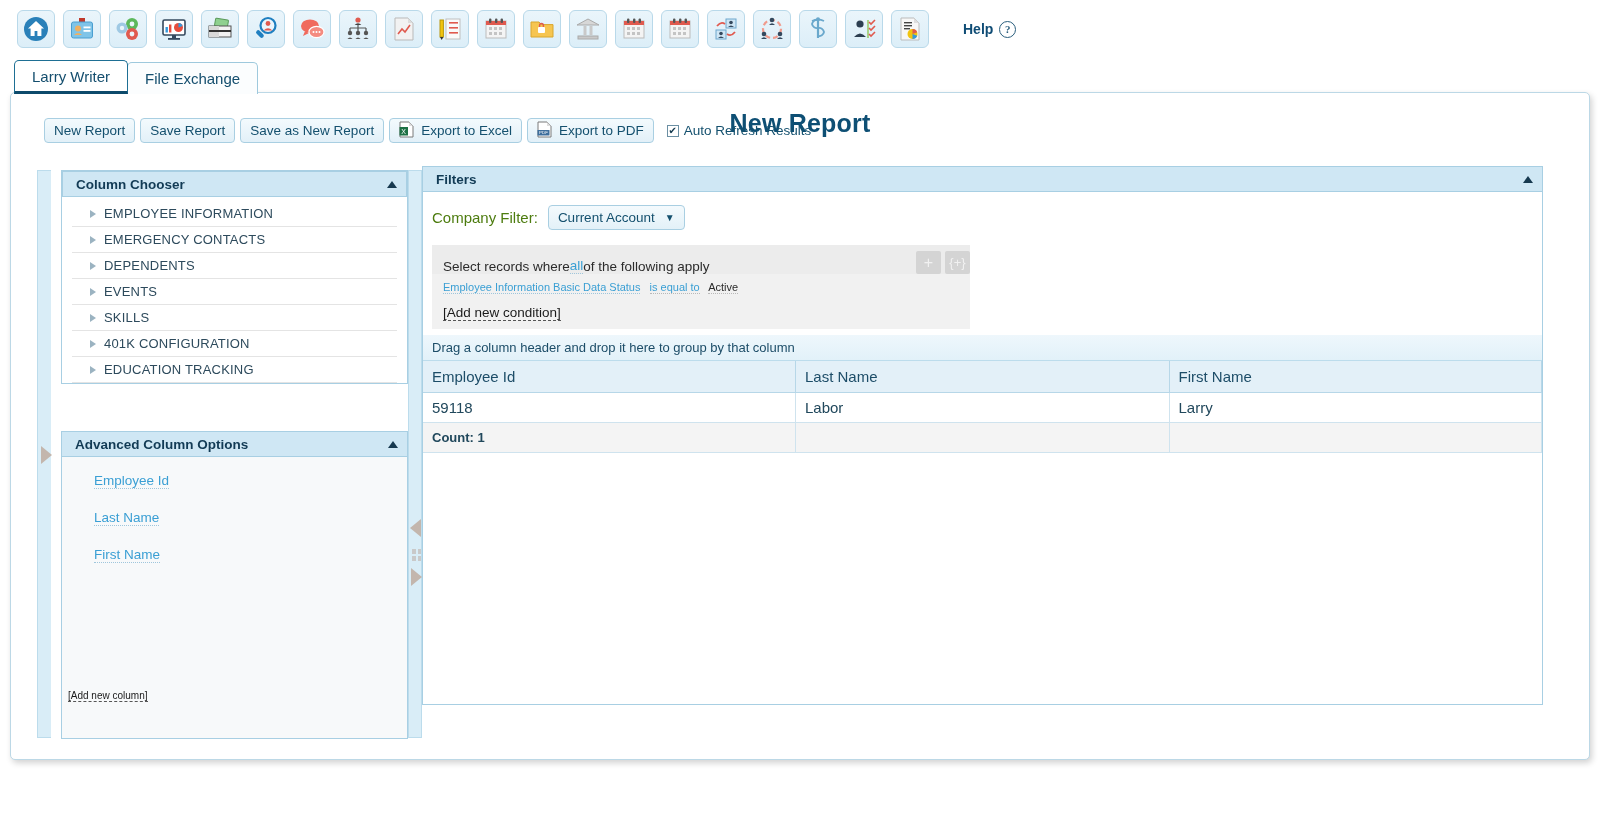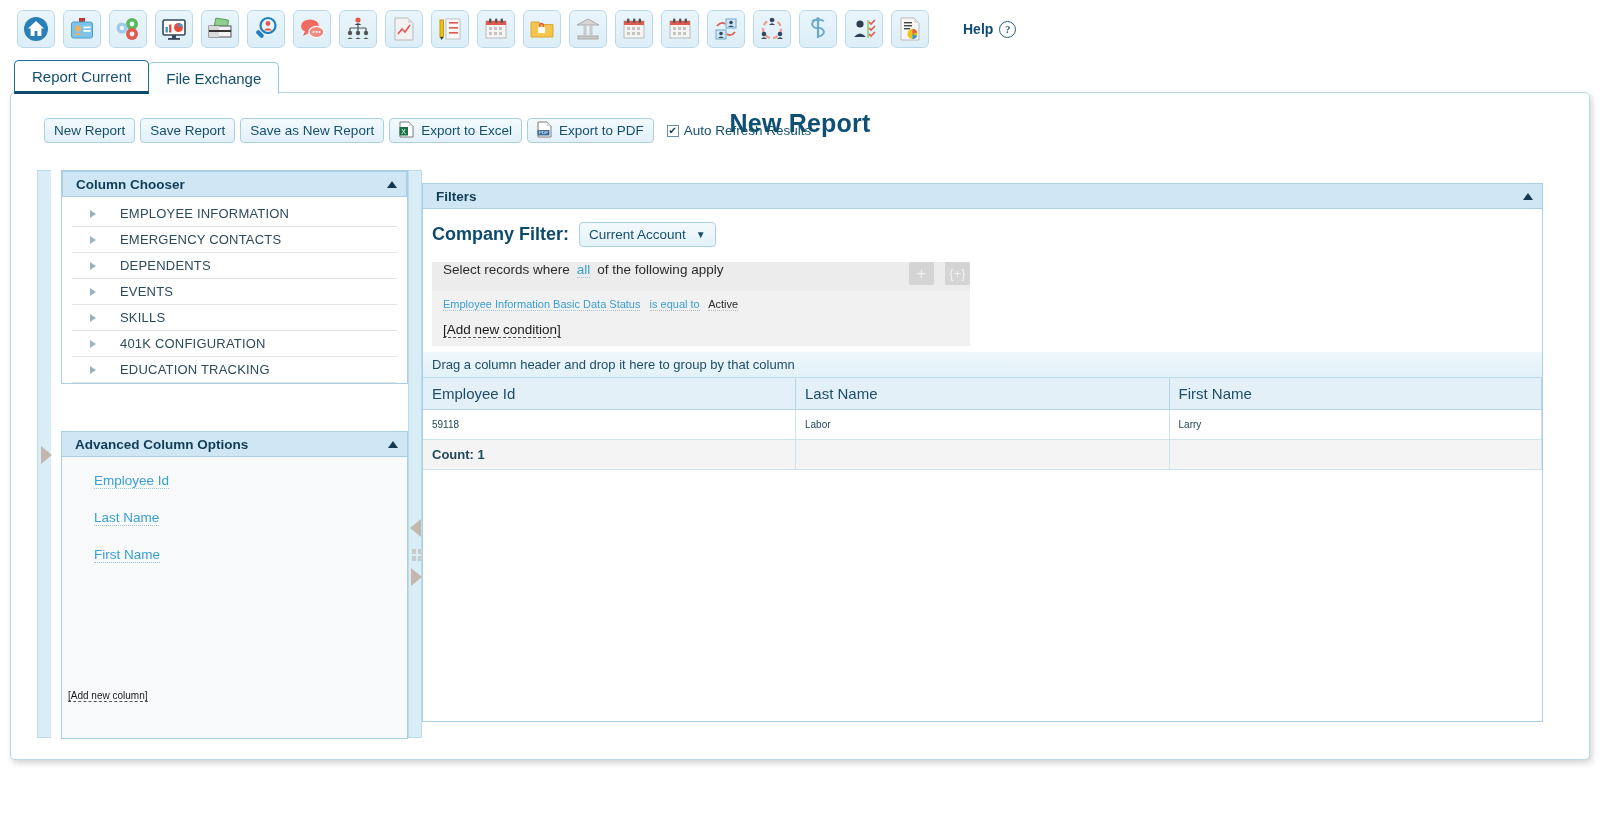--- a/index.html
+++ b/index.html
@@ -136,21 +136,21 @@
     border-left: 11px solid #c3b6ad; cursor: pointer;
   }
 
   .chooser-box {
     position: absolute; left: 10px; top: 0; width: 347px;
     border: 1px solid #a8cfe3;
     background: #fff;
   }
   .chooser-list { background: #fff; padding: 4px 0 0 0; }
   .chooser-item {
-    height: 26px; display: flex; align-items: center; gap: 24px;
+    height: 26px; display: flex; align-items: center; gap: 8px;
     padding-left: 18px;
     border-bottom: 1px solid #e4e4e4;
     margin: 0 10px 0 10px;
     font-size: 13px; color: #2d4a5c; letter-spacing: .2px;
     cursor: pointer;
   }
   .tri-right {
     width: 0; height: 0;
     border-top: 4.5px solid transparent; border-bottom: 4.5px solid transparent;
     border-left: 6px solid #9bb3c1;
@@ -190,42 +190,42 @@
   .rail-grip { position: absolute; left: 3px; top: 378px; width: 9px; height: 13px; cursor: grab; }
   .rail-grip i { position:absolute; width:3.5px; height:5px; background:#c9c9c9; display:block;}
   .rail-arrow-r2 {
     position: absolute; left: 2px; top: 397px;
     width: 0;height:0;
     border-top: 9px solid transparent; border-bottom: 9px solid transparent;
     border-left: 11px solid #c3b6ad; cursor: pointer;
   }
 
   
-  .right-region { position: absolute; left: 411px; top: 90px; width: 1121px; height: 568px; }
+  .right-region { position: absolute; left: 411px; top: 73px; width: 1121px; height: 568px; }
 
   .filters-body {
     border: 1px solid #a8cfe3; border-top: none;
     background: #fff; height: 144px; position: relative;
   }
   .company-row { display:flex; align-items:center; gap: 10px; padding: 9px 0 0 9px; height: 42px; }
-  .company-label { font-size: 18px; color: #0c4a6e; font-weight: bold; }
+  .company-label { font-size: 15px; color: #4d7c0f; }
   .dropdown {
     height: 25px; min-width: 120px;
     border: 1px solid #a9cfe2; border-radius: 4px;
     background: linear-gradient(#f4fafd, #e3f1f8);
     display:flex; align-items:center; justify-content:space-between; gap:10px;
     padding: 0 9px; font-size: 13.5px; color: #14506e;
     cursor: pointer;
   }
   .dd-caret { font-size: 10px; color:#14506e; }
 
   .cond-block { position: absolute; left: 9px; top: 53px; width: 538px; background: #f1f1f1; }
   .cond-head {
     height: 29px; background: #ececec;
-    display: flex; align-items: flex-start; gap: 7px;
+    display: flex; align-items: flex-end; 
     padding-left: 11px; font-size: 13.5px; color: #2b2b2b;
   }
   .dotted-link { color: #3a9fd4; border-bottom: 1px dotted #9fc6dc; cursor: pointer; }
   .dotted-dark { color: #3a9fd4; border-bottom: 1px dotted #b9b9b9; cursor: pointer; }
   .sq-btn {
     width: 25px; height: 23px; margin-left: auto;
     background: #d4d4d4; color: #f1f1f1;
     display: flex; align-items: center; justify-content: center;
     font-size: 16px; border-radius: 2px; cursor: pointer;
   }
@@ -254,21 +254,21 @@
     background: #e3f0f8;
     border-right: 1px solid #b7d7e8;
     border-bottom: 1px solid #b7d7e8;
     height: 31px; text-align: left; padding-left: 9px;
     font-size: 15px; font-weight: normal; color: #1d4d68;
   }
   table.grid td {
     border-right: 1px solid #cfe3ee;
     border-bottom: 1px solid #cfe3ee;
     height: 30px; padding-left: 9px;
-    font-size: 10px; color: #21485c; background: #fff;
+    font-size: 15px; color: #21485c; background: #fff;
   }
   table.grid tr.footer td { background: #f4f4f4; font-weight: bold; font-size: 13px; }
 </style>
 </head>
 <body>
 
 <div id="root">
 
   <div class="icon-bar">
 
@@ -503,21 +503,21 @@
     </div>
 
     <div class="help-area">
       <span>Help</span>
       <span class="help-q">?</span>
     </div>
   </div>
 
   <div class="tabs">
     <div class="tab active">
-      <span>Report Current</span>
+      <span>Larry Writer</span>
     </div>
     <div class="tab">
       <span>File Exchange</span>
     </div>
   </div>
 
   <div class="card">
 
     <div class="report-title">New Report</div>
 

